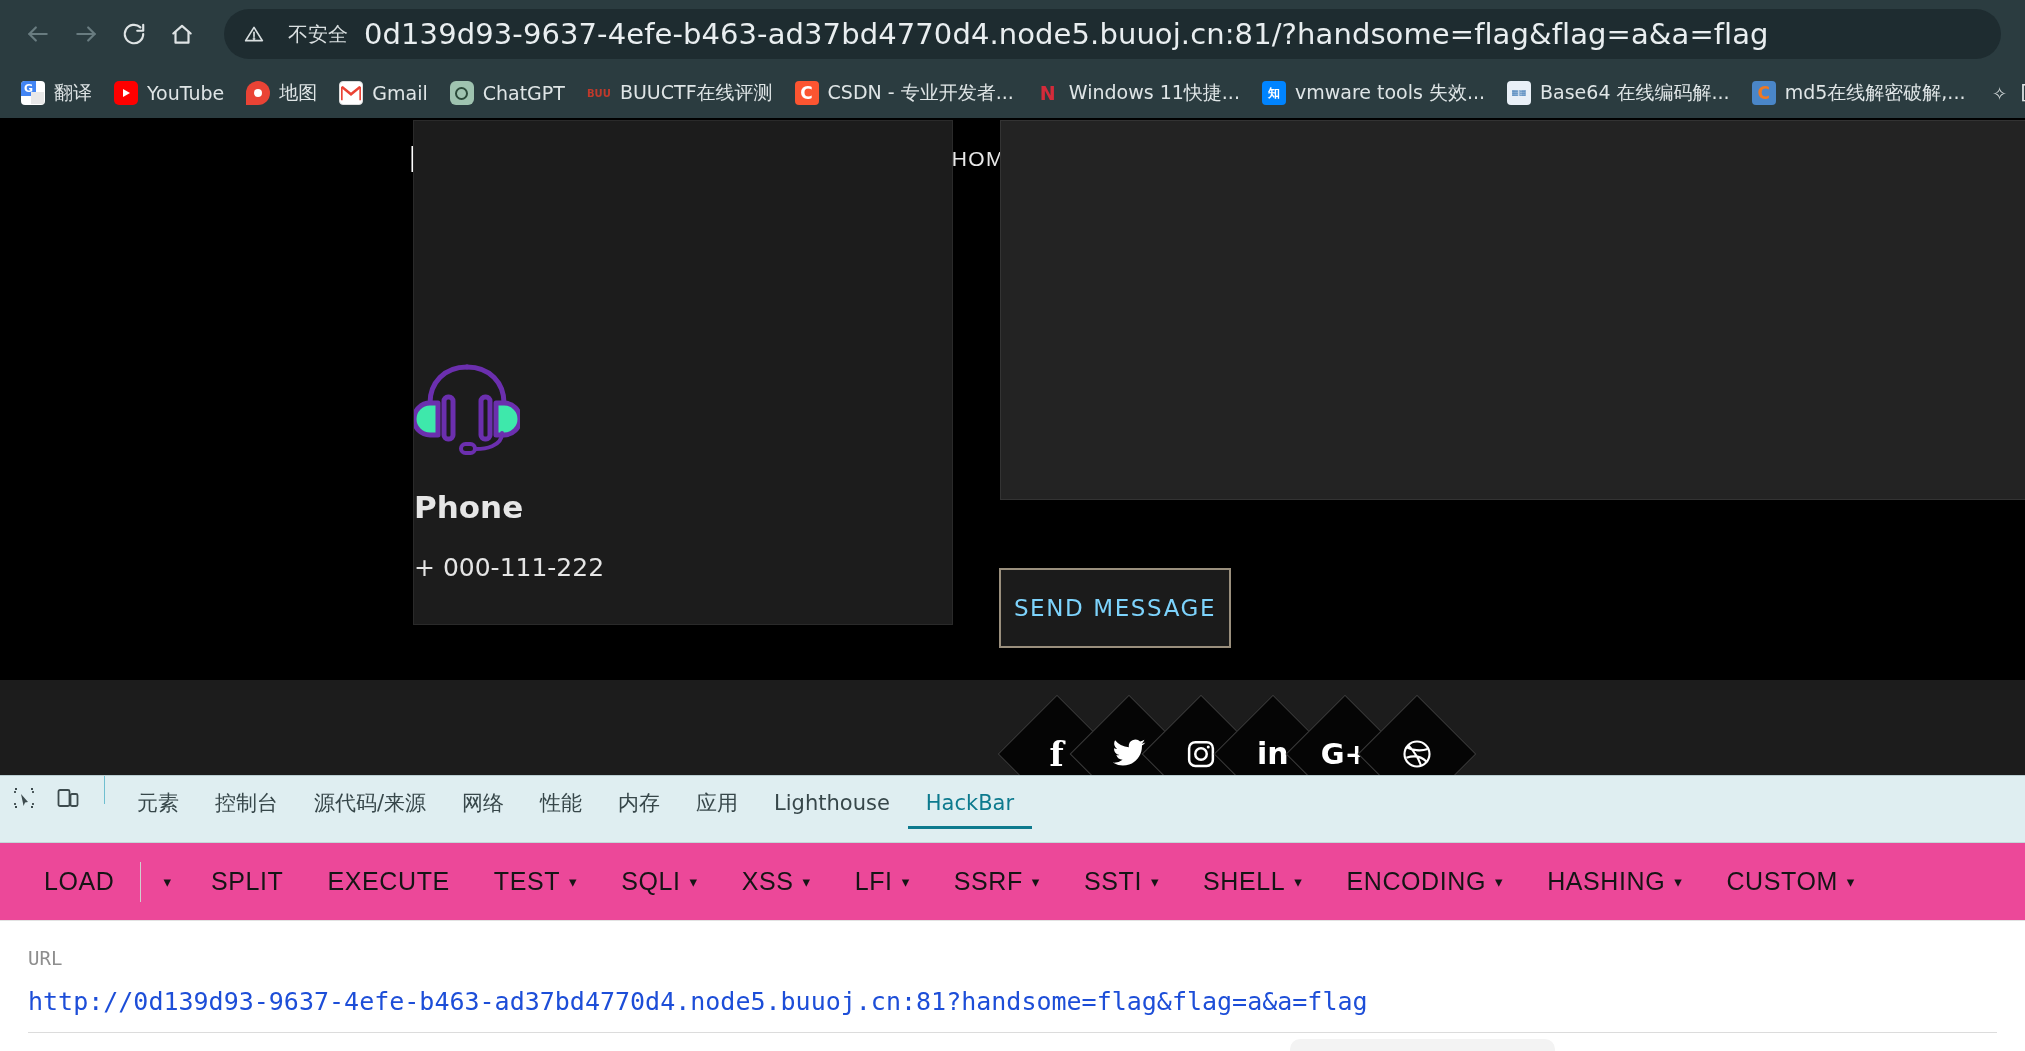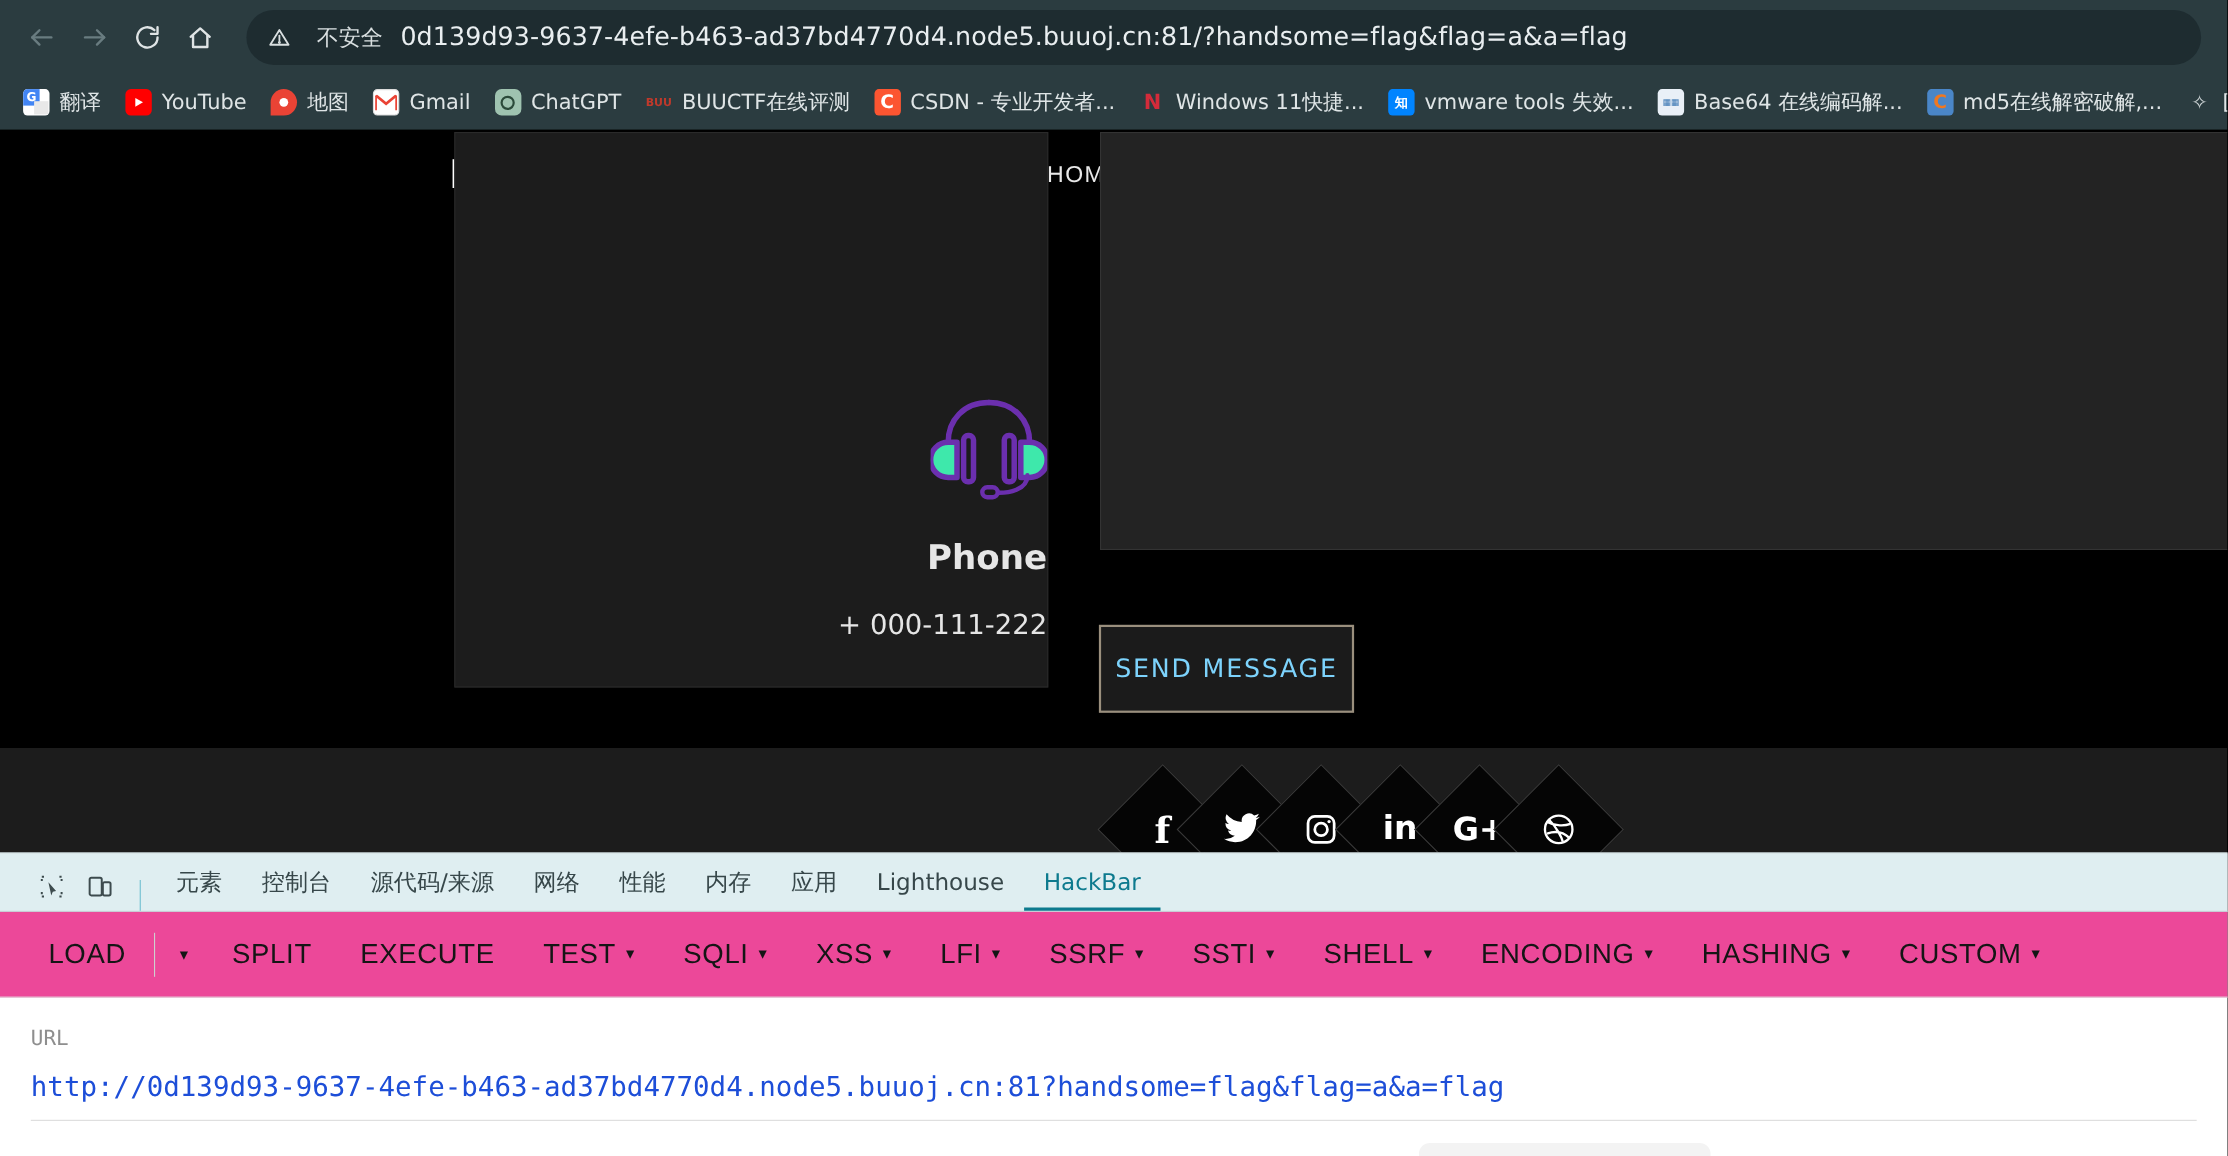--- a/index.html
+++ b/index.html
@@ -49,21 +49,21 @@
     align-items: center;
     gap: 24px;
     color: #d9dfe0;
     font-size: 20px;
     flex: none;
     padding-right: 16px;
   }
   #security-chip svg { display:block; }
   #omnibox-url {
     color: #e9eef0;
-    font-size: 23px;
+    font-size: 29px;
     letter-spacing: 0.1px;
     white-space: nowrap;
     overflow: hidden;
     text-overflow: ellipsis;
     font-family: "DejaVu Sans", sans-serif;
   }
 
   
   #bookmarks-row {
     height: 50px;
@@ -152,21 +152,21 @@
   #phone-card {
     position: absolute;
     left: 413px;
     top: -80px;
     width: 540px;
     height: 505px;
     background: #1c1c1c;
     border: 1px solid #2a2a2a;
     display: flex;
     flex-direction: column;
-    align-items: flex-end;
+    align-items: flex-start;
     justify-content: flex-end;
     padding-bottom: 42px;
   }
   #headset-icon { margin-bottom: 26px; }
   #phone-title {
     color: #e6e6e6;
     font-size: 31px;
     font-weight: bold;
     margin-bottom: 28px;
     font-family: "DejaVu Sans", sans-serif;
@@ -247,25 +247,25 @@
   
   #devtools {
     position: absolute;
     left: 0; right: 0;
     top: 775px;
     bottom: 0;
     background: #fff;
     border-top: 1px solid #b9cdd1;
   }
   #dt-tabbar {
-    height: 53px;
+    height: 67px;
     background: #dfeef1;
     display: flex;
-    align-items: flex-end;
-    padding-left: 25px;
+    align-items: flex-start;
+    padding-left: 2px;
     border-bottom: 1px solid #c5d7da;
   }
   .dt-tool-icon {
     width: 44px; height: 44px;
     display: flex; align-items: center; justify-content: center;
     color: #3d4b4e;
     flex: none;
   }
   .dt-sep {
     width: 1px; height: 28px;

